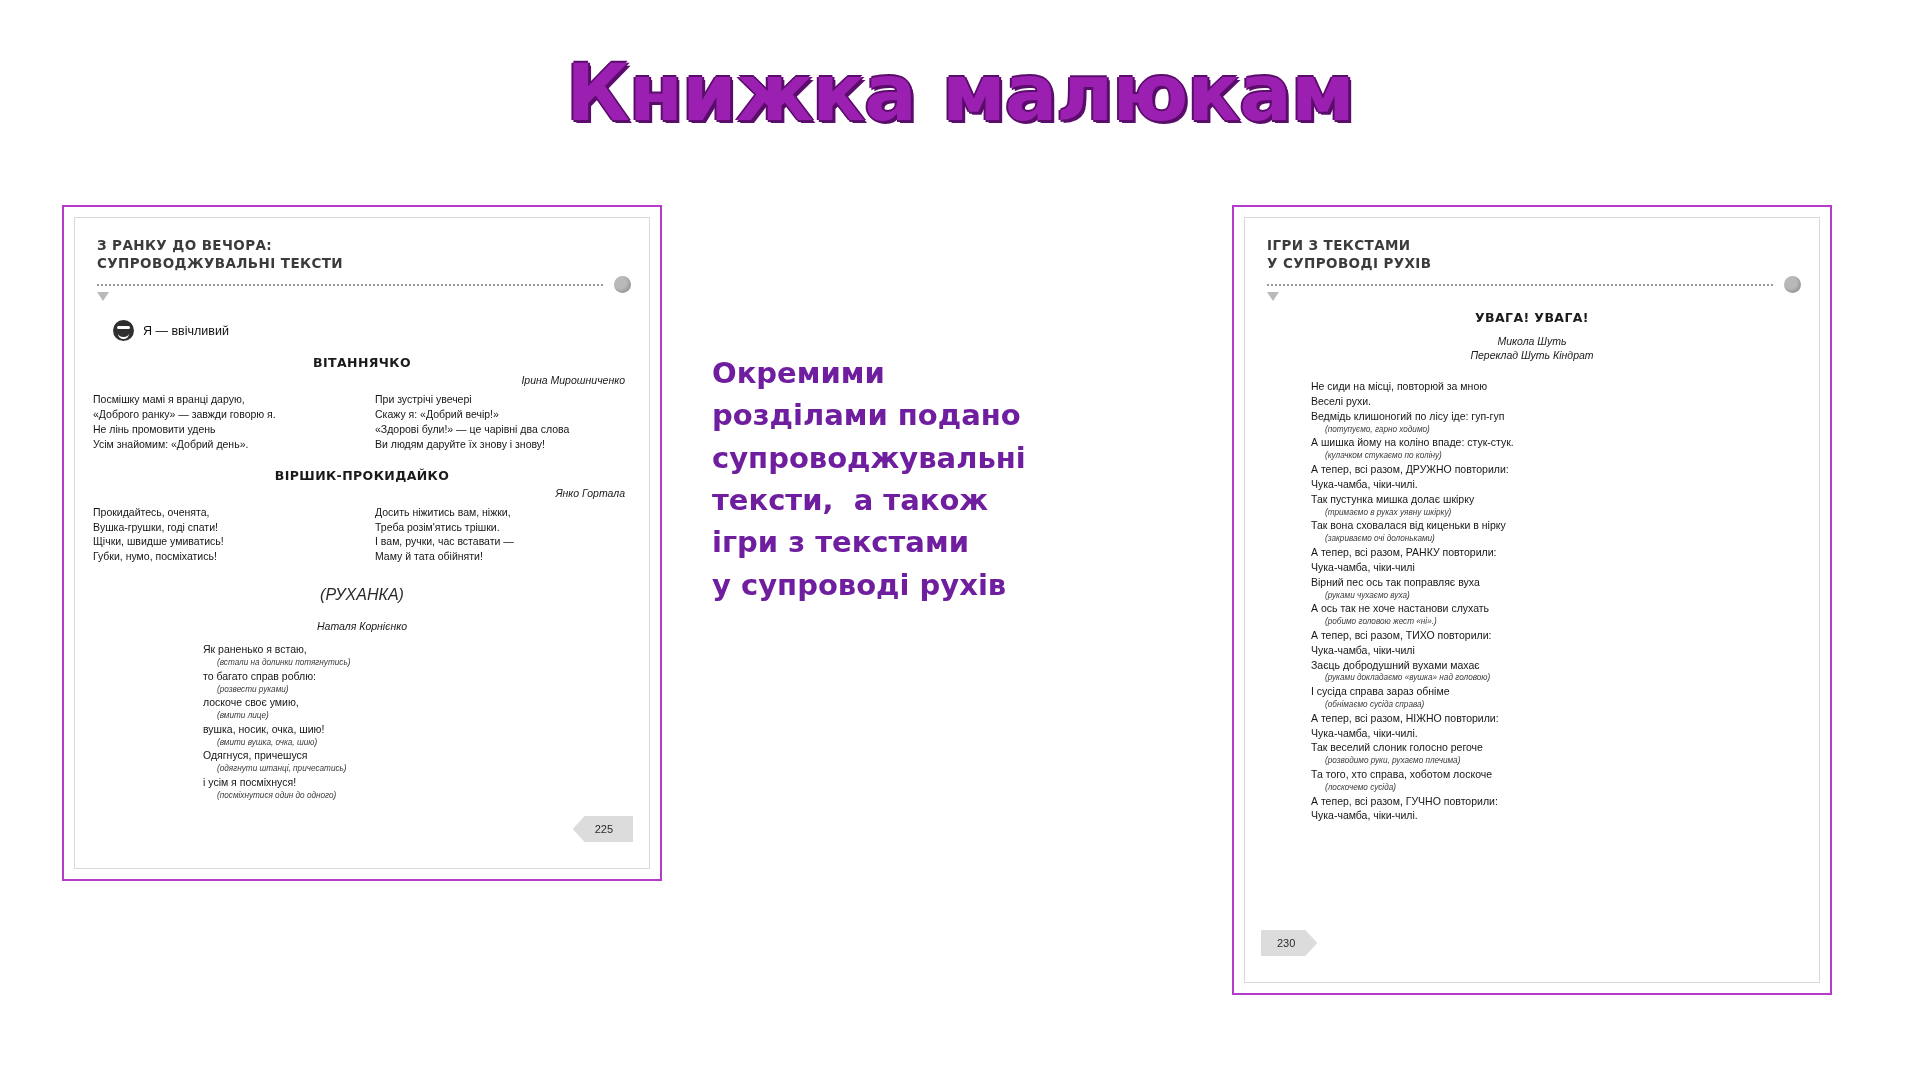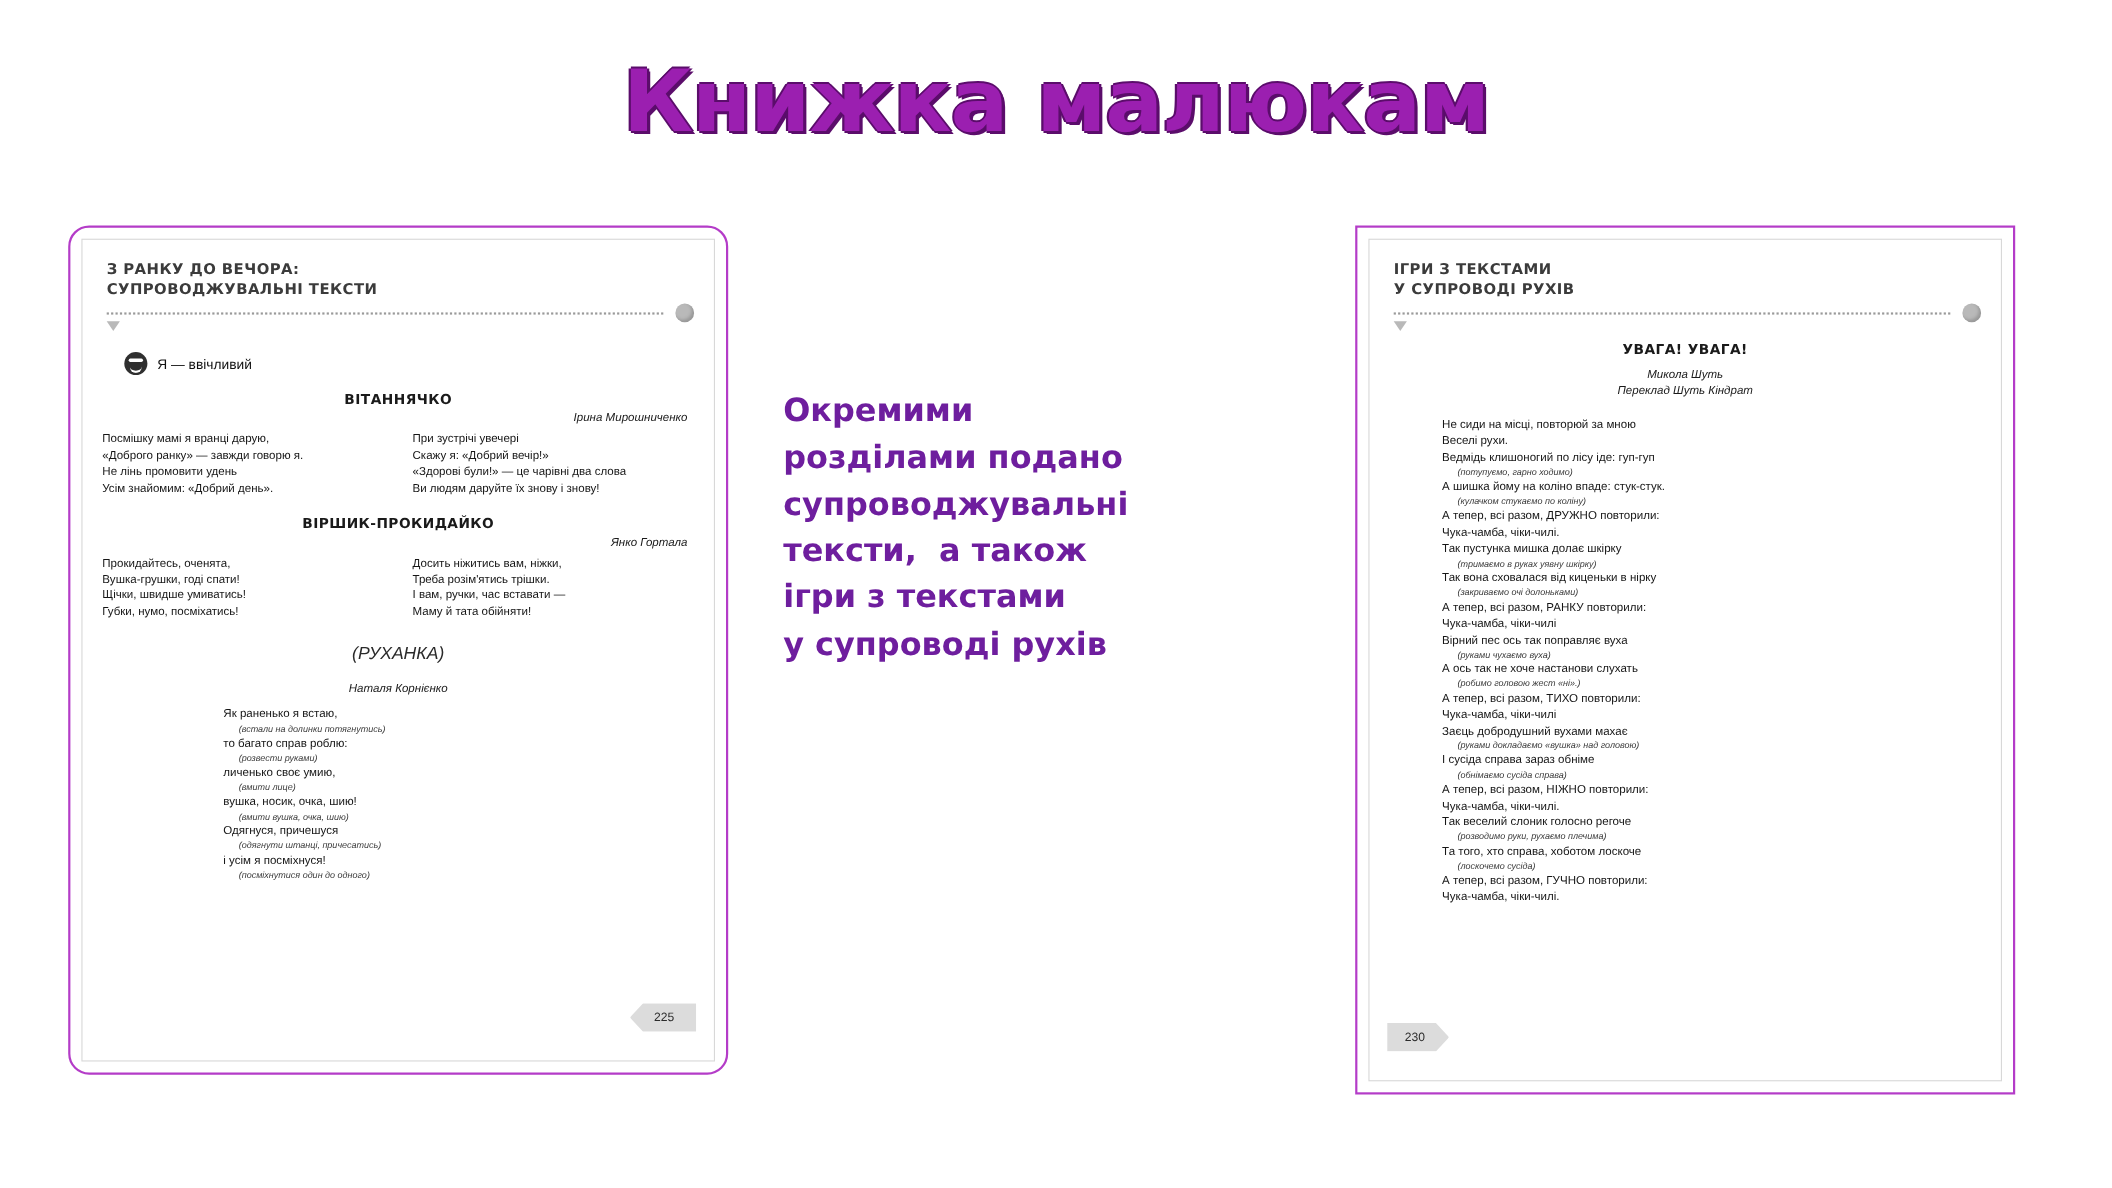--- a/index.html
+++ b/index.html
@@ -45,21 +45,21 @@
   }
   .page-inner {
     width: 100%;
     height: 100%;
     border: 1px solid #d8d8d8;
     box-sizing: border-box;
     position: relative;
     overflow: hidden;
     background: #fff;
   }
-  #page-left  { left: 62px;  top: 205px; width: 600px; height: 772px; border-radius: 19px; }
+  #page-left  { left: 62px;  top: 205px; width: 600px; height: 676px; }
   #page-right { left: 1232px; top: 205px; width: 600px; height: 790px; }
 
   
   .sec-head {
     position: absolute;
     left: 22px;
     right: 16px;
     top: 18px;
     height: 56px;
   }
@@ -309,21 +309,21 @@
       </div>
 
       <div style="margin-top:22px;">
         <div class="poem-sub">(РУХАНКА)</div>
         <div class="author-c" style="margin-top:16px;">Наталя Корнієнко</div>
         <div class="ruhanka-block" style="margin-top:10px;">
           <div class="ln">Як раненько я встаю,</div>
           <div class="ln small">(встали на долинки потягнутись)</div>
           <div class="ln">то багато справ роблю:</div>
           <div class="ln small">(розвести руками)</div>
-          <div class="ln">личенько своє умию,</div>
+          <div class="ln">лоскоче своє умию,</div>
           <div class="ln small">(вмити лице)</div>
           <div class="ln">вушка, носик, очка, шию!</div>
           <div class="ln small">(вмити вушка, очка, шию)</div>
           <div class="ln">Одягнуся, причешуся</div>
           <div class="ln small">(одягнути штанці, причесатись)</div>
           <div class="ln">і усім я посміхнуся!</div>
           <div class="ln small">(посміхнутися один до одного)</div>
         </div>
       </div>
 

